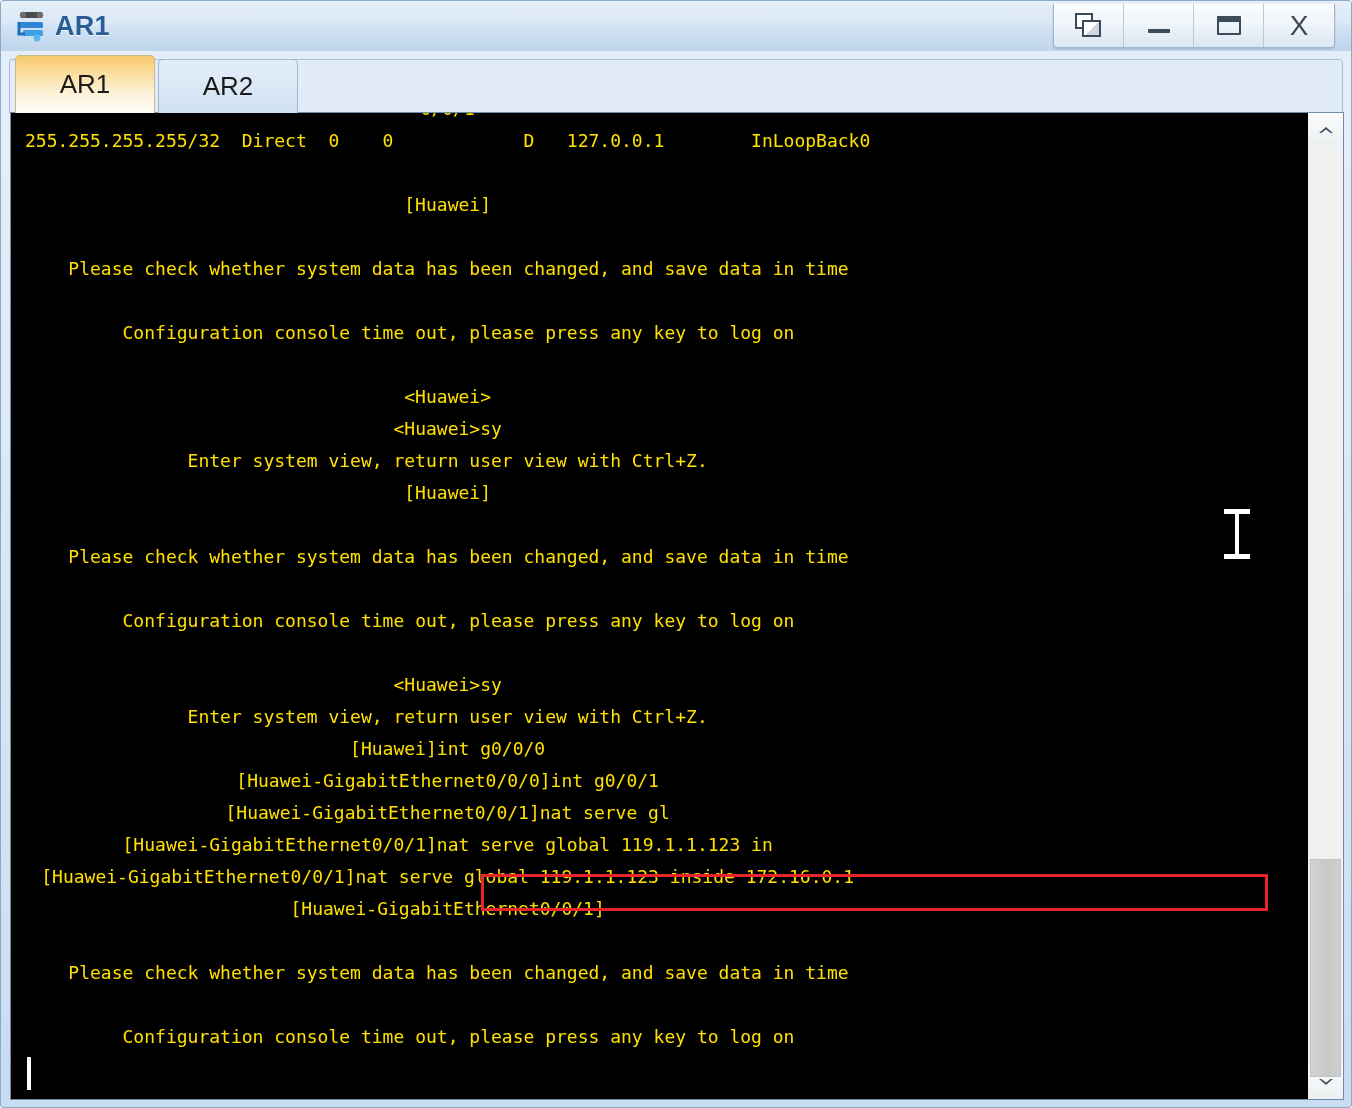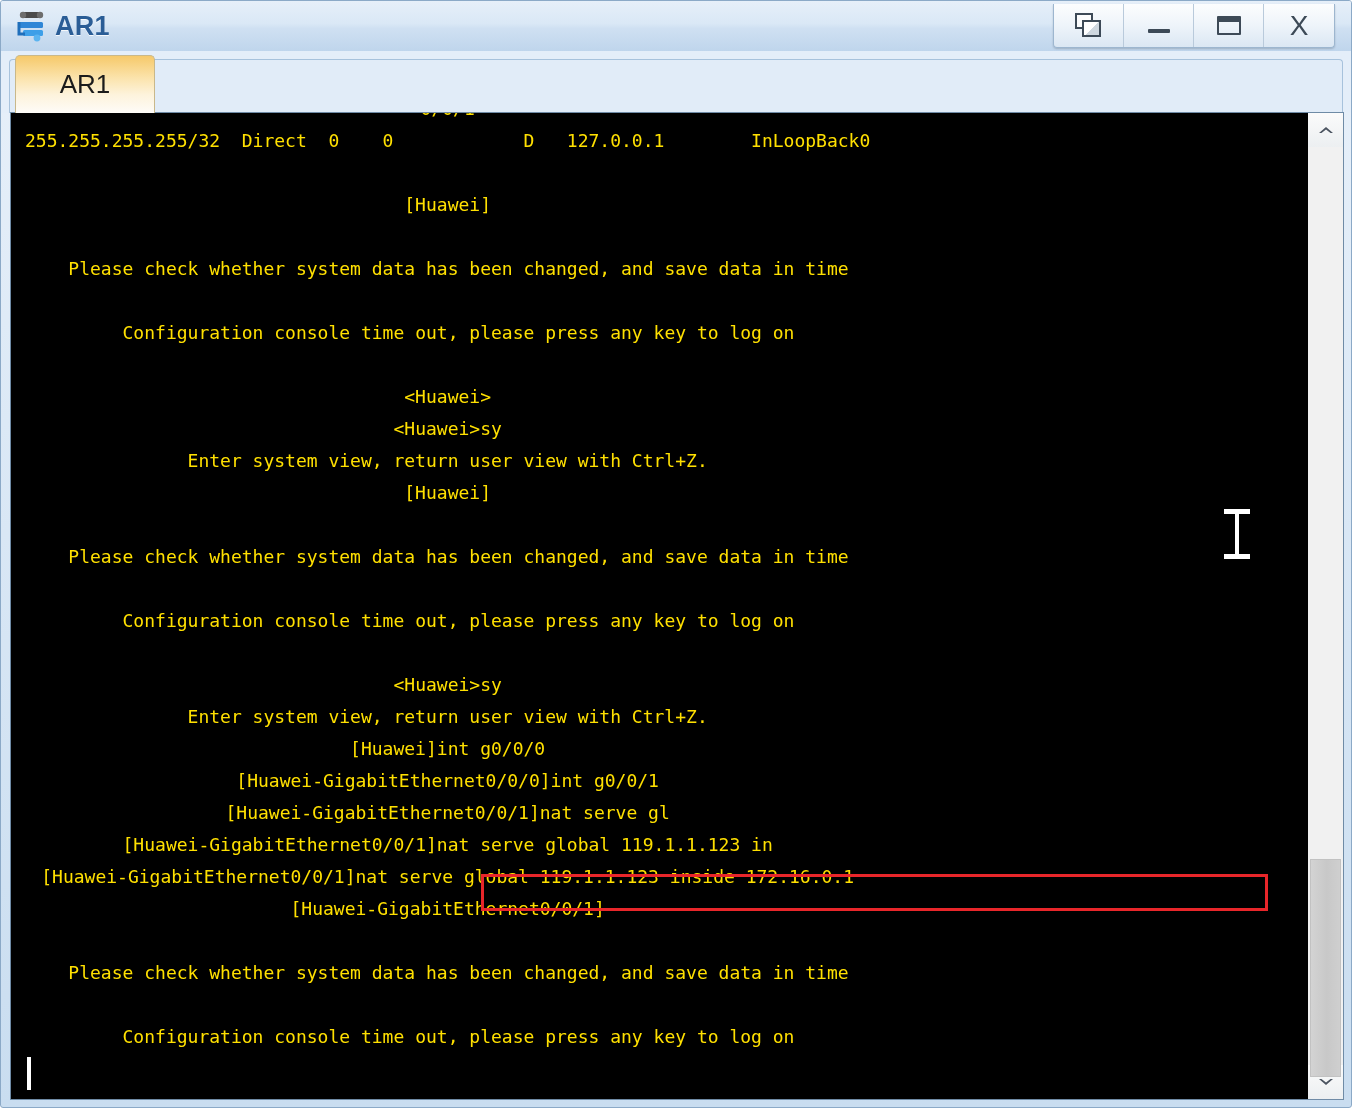--- a/index.html
+++ b/index.html
@@ -291,20 +291,23 @@
       <div class="win-btn">
         <span class="glyph-close">X</span>
       </div>
     </div>
   </div>
 
   <div id="tab-strip">
     <div class="tab active">
       <span>AR1</span>
     </div>
+    <div class="tab inactive">
+      <span>AR2</span>
+    </div>
   </div>
 
   <div id="terminal-outer">
 
     <div id="terminal">
       <div id="term-lines" style="color: rgb(255, 224, 0);"><div class="tline">0/0/1</div><div class="tline">255.255.255.255/32  Direct  0    0            D   127.0.0.1        InLoopBack0</div><div class="tline">&nbsp;</div><div class="tline">[Huawei]</div><div class="tline">&nbsp;</div><div class="tline">  Please check whether system data has been changed, and save data in time</div><div class="tline">&nbsp;</div><div class="tline">  Configuration console time out, please press any key to log on</div><div class="tline">&nbsp;</div><div class="tline">&lt;Huawei&gt;</div><div class="tline">&lt;Huawei&gt;sy</div><div class="tline">Enter system view, return user view with Ctrl+Z.</div><div class="tline">[Huawei]</div><div class="tline">&nbsp;</div><div class="tline">  Please check whether system data has been changed, and save data in time</div><div class="tline">&nbsp;</div><div class="tline">  Configuration console time out, please press any key to log on</div><div class="tline">&nbsp;</div><div class="tline">&lt;Huawei&gt;sy</div><div class="tline">Enter system view, return user view with Ctrl+Z.</div><div class="tline">[Huawei]int g0/0/0</div><div class="tline">[Huawei-GigabitEthernet0/0/0]int g0/0/1</div><div class="tline">[Huawei-GigabitEthernet0/0/1]nat serve gl</div><div class="tline">[Huawei-GigabitEthernet0/0/1]nat serve global 119.1.1.123 in</div><div class="tline">[Huawei-GigabitEthernet0/0/1]nat serve global 119.1.1.123 inside 172.16.0.1</div><div class="tline">[Huawei-GigabitEthernet0/0/1]</div><div class="tline">&nbsp;</div><div class="tline">  Please check whether system data has been changed, and save data in time</div><div class="tline">&nbsp;</div><div class="tline">  Configuration console time out, please press any key to log on</div></div>
 
       <div id="highlight-box" style="border-color: rgb(232, 38, 42);"></div>
       <div id="caret"></div>
 

